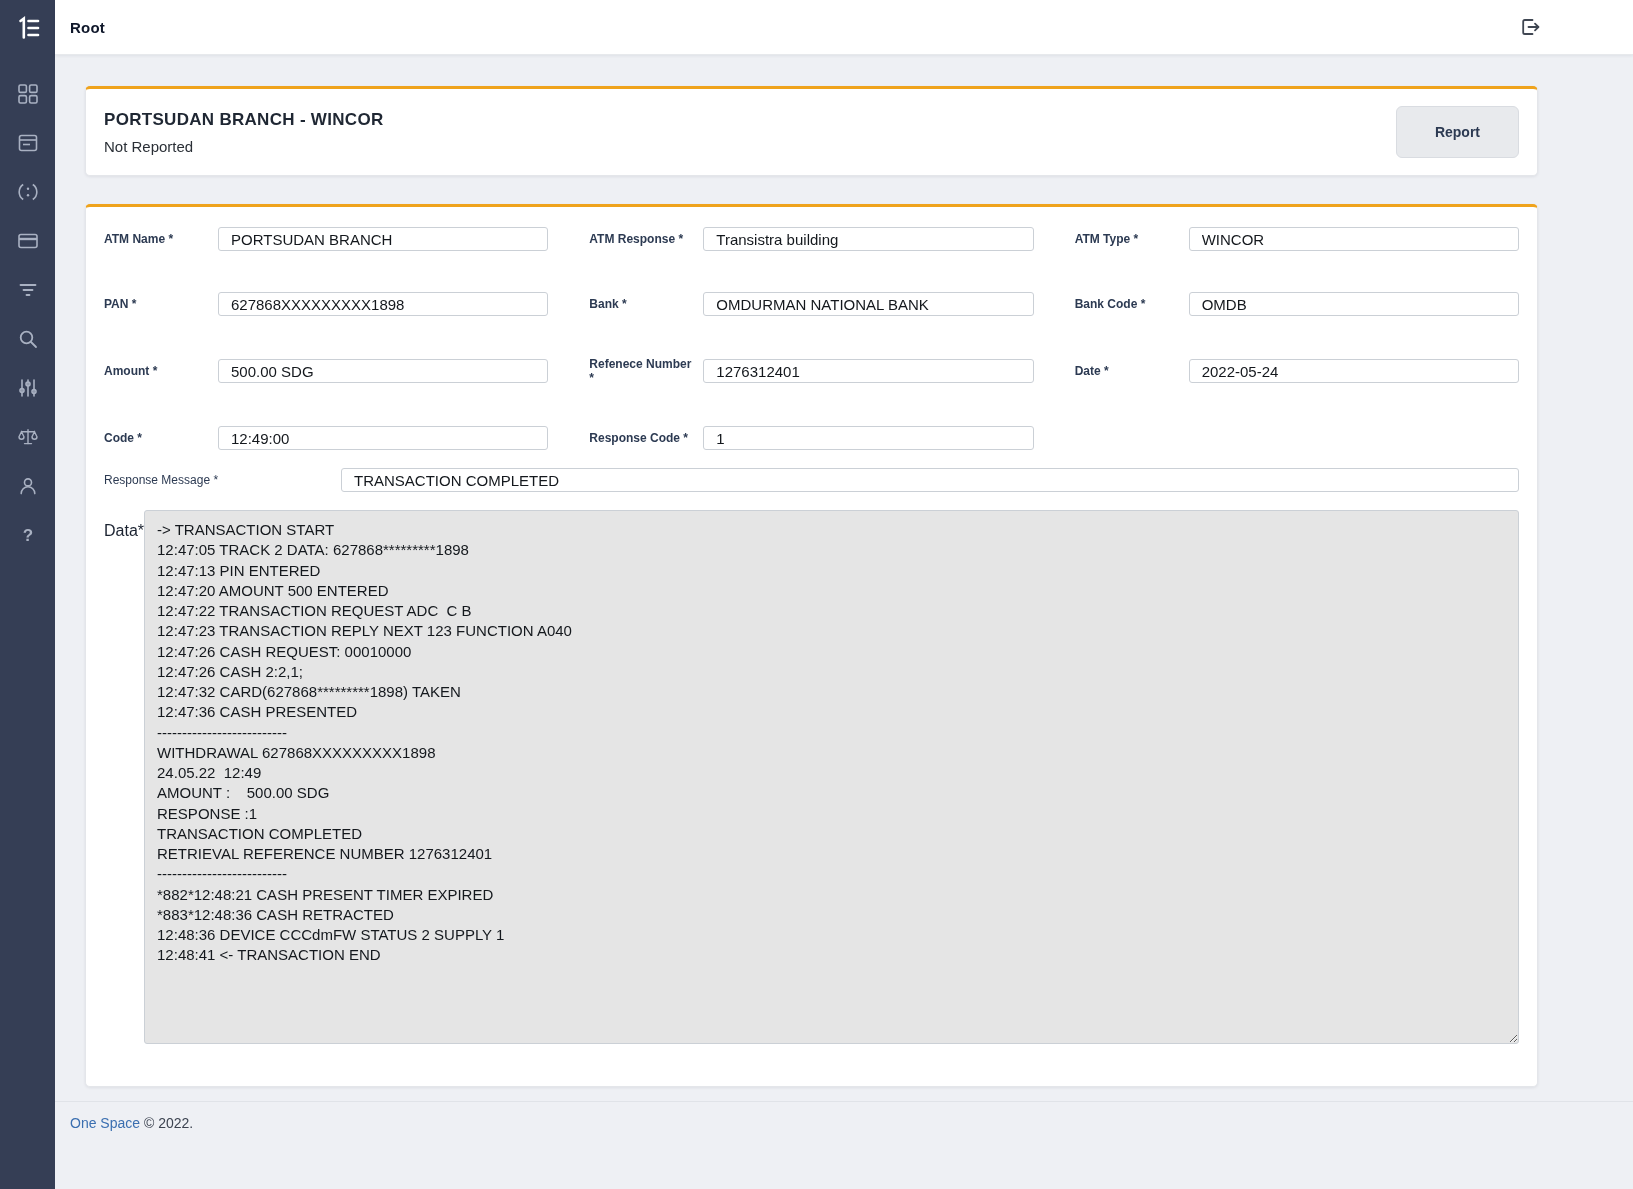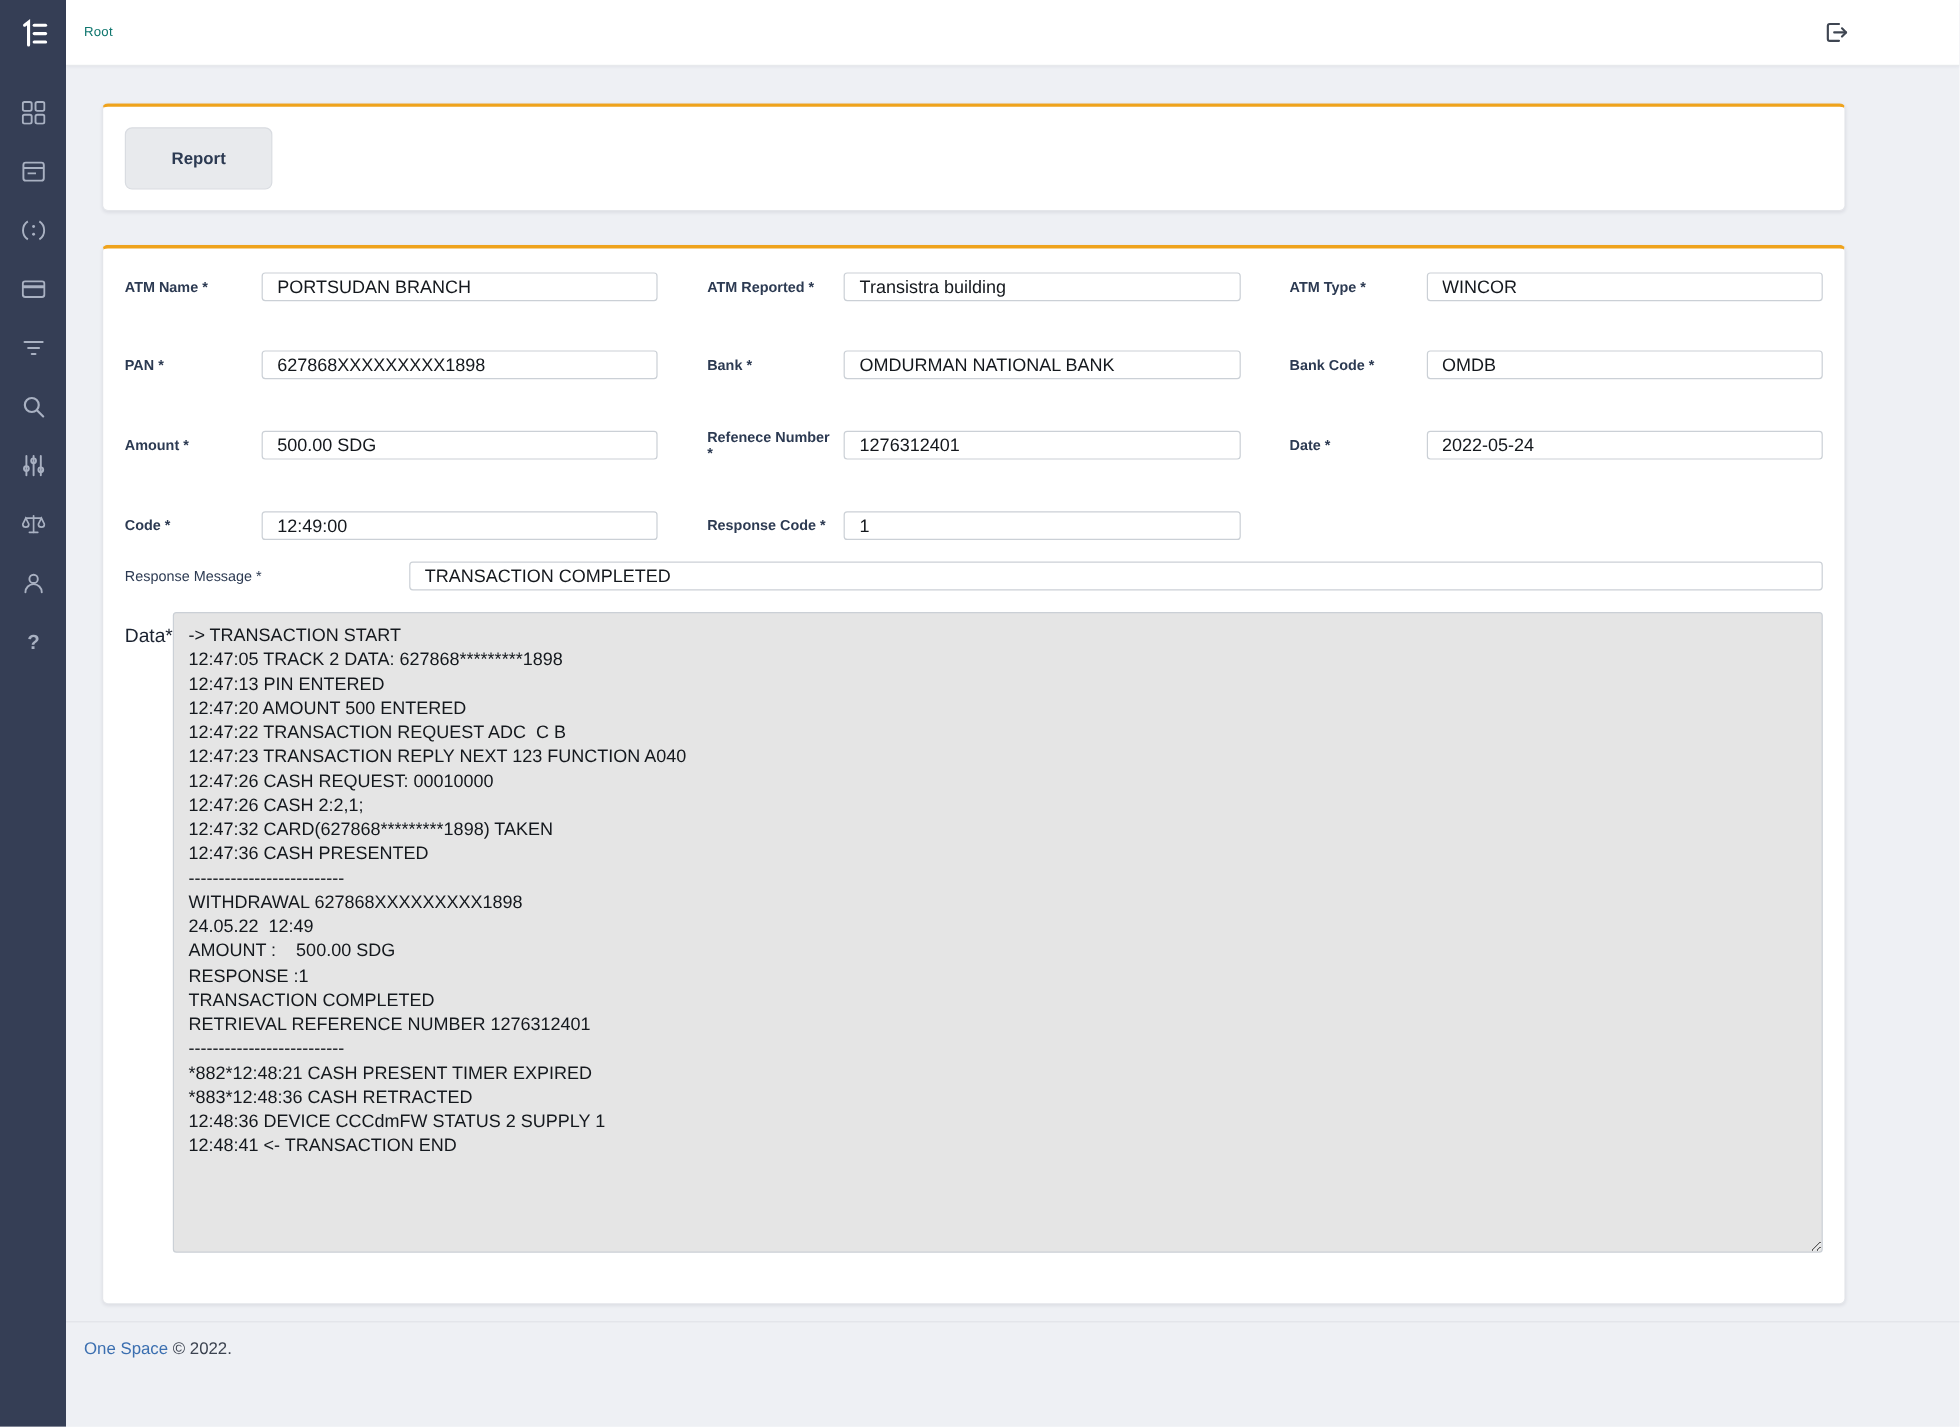--- a/index.html
+++ b/index.html
@@ -22,21 +22,21 @@
   .nav-item svg { display: block; }
 
   
   .main { flex: 1; display: flex; flex-direction: column; min-width: 0; }
   .topbar {
     height: 55px; background: #ffffff; display: flex; align-items: center;
     justify-content: space-between; padding: 0 88px 0 15px;
     border-bottom: 1px solid #e7e9ec; box-shadow: 0 1px 3px rgba(20,30,50,.07);
     position: relative; z-index: 2;
   }
-  .topbar-title { font-size: 11px; font-weight: 400; color: #0f766e; letter-spacing: .2px; }
+  .topbar-title { font-size: 15px; font-weight: 700; color: #0f172a; letter-spacing: .2px; }
   .logout-btn { background: none; border: none; cursor: pointer; padding: 4px; display: flex; }
 
   .content { padding: 31px 95px 0 30px; }
 
   .card {
     background: #ffffff; border: 1px solid #e4e6ea; border-top: 3px solid var(--accent, #efa31c);
     border-radius: 5px; box-shadow: 0 1px 3px rgba(20,30,50,.08);
   }
 
   
@@ -173,32 +173,36 @@
           <path d="M13.5 4 H5.8 a1.6 1.6 0 0 0 -1.6 1.6 v10.8 a1.6 1.6 0 0 0 1.6 1.6 h7.7"></path>
           <line x1="9.5" y1="11" x2="19.3" y2="11"></line>
           <path d="M16 7.6 L19.4 11 L16 14.4"></path>
         </svg>
       </button>
     </header>
 
     <div class="content">
 
       <section class="card summary-card">
+        <div>
+          <div class="summary-title">PORTSUDAN BRANCH - WINCOR</div>
+          <div class="summary-subtitle">Not Reported</div>
+        </div>
         <button class="report-btn">Report</button>
       </section>
 
       <section class="card form-card">
         <div class="fields-grid">
 
           <div class="field">
             <label class="flabel">ATM Name *</label>
             <input class="finput" value="PORTSUDAN BRANCH" style="">
           </div>
           <div class="field">
-            <label class="flabel">ATM Reported *</label>
+            <label class="flabel">ATM Response *</label>
             <input class="finput" value="Transistra building" style="">
           </div>
           <div class="field">
             <label class="flabel">ATM Type *</label>
             <input class="finput" value="WINCOR" style="">
           </div>
 
           <div class="field">
             <label class="flabel">PAN *</label>
             <input class="finput" value="627868XXXXXXXXX1898" style="">

